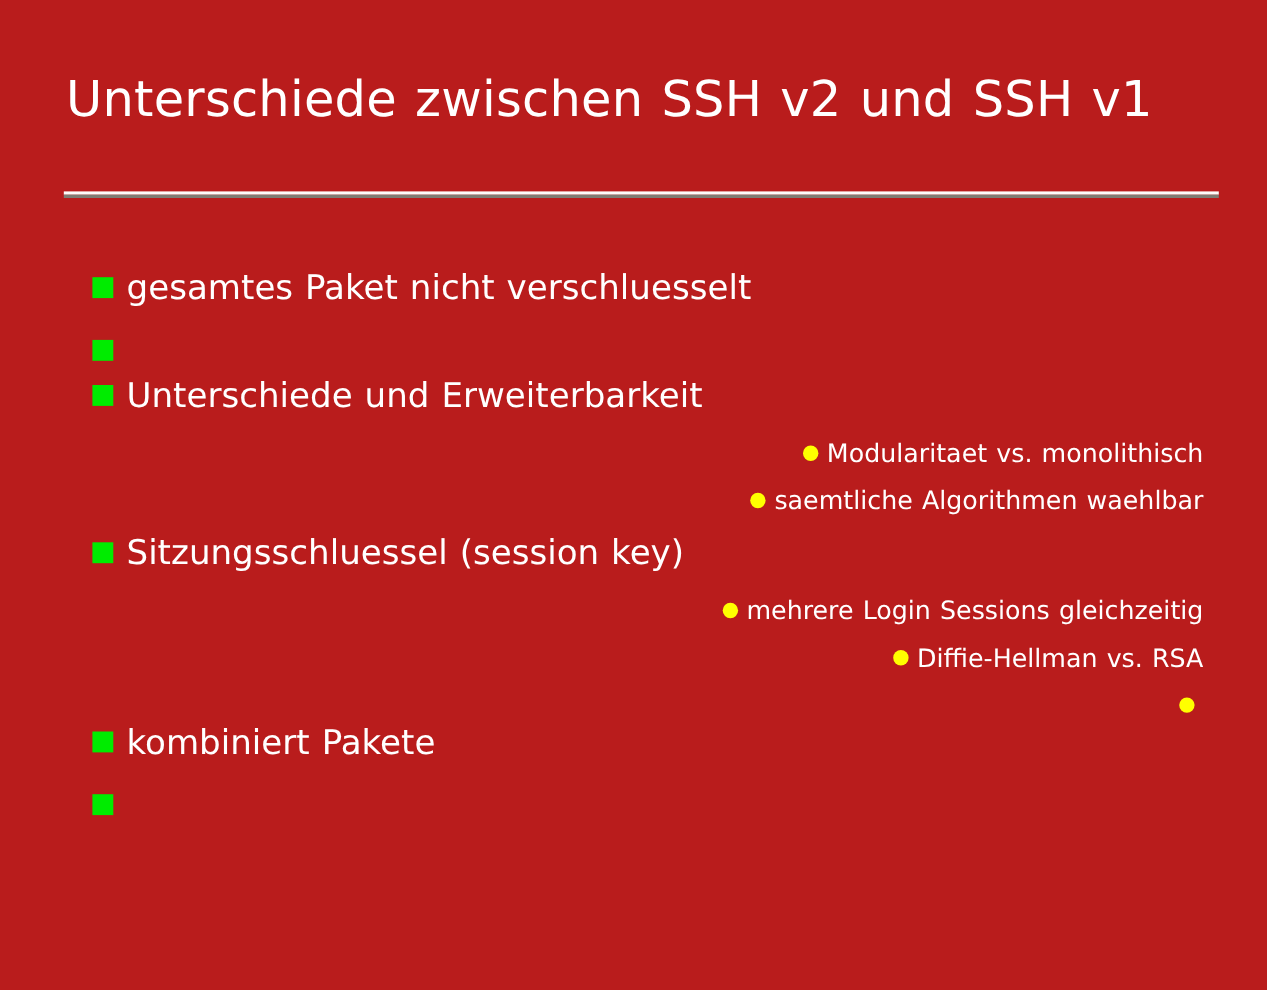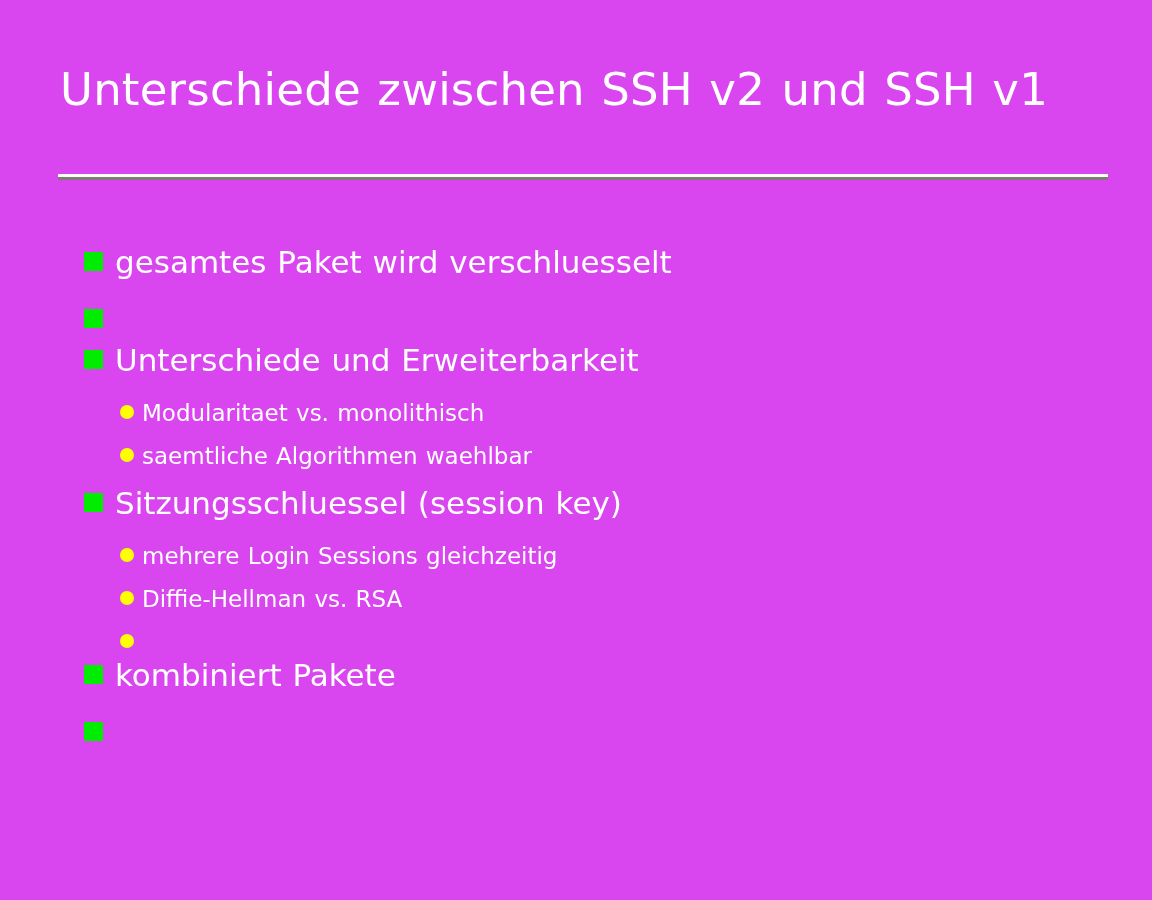--- a/index.html
+++ b/index.html
@@ -88,55 +88,56 @@
     line-height: 49px;
     font-family: "DejaVu Sans", sans-serif;
     letter-spacing: 0px;
     word-spacing: 1px;
   }
 
   
   .lvl2 {
     margin: 0 0 3px 0;
     padding-left: 36px;
+    justify-content: flex-end;
   }
   .lvl2 .marker {
     flex: 0 0 auto;
     width: 14px;
     height: 14px;
     border-radius: 50%;
     background: #ffff00;
     margin-top: 12px;
     margin-right: 8px;
   }
   .lvl2 .bullet-text {
     font-size: 23px;
     line-height: 40px;
     font-family: "DejaVu Sans", sans-serif;
     word-spacing: 1px;
   }
 </style>
 </head>
 <body>
 
-<div id="slide" style="background: #d946ef;">
+<div id="slide" style="background: #b91c1c;">
 
   <div id="title-block">
     <div id="slide-title">Unterschiede zwischen SSH v2 und SSH v1</div>
   </div>
 
   <div id="title-rule">
     <div class="rule-light" style="background: rgb(253, 253, 251);"></div>
     <div class="rule-shadow" style="background: rgb(126, 125, 116);"></div>
   </div>
 
   <div id="body-list">
       <div class="bullet-row lvl1">
         <span class="marker" style="background: rgb(0, 236, 0);"></span>
-        <span class="bullet-text">gesamtes Paket wird verschluesselt</span>
+        <span class="bullet-text">gesamtes Paket nicht verschluesselt</span>
       </div>
       <div class="bullet-row lvl1">
         <span class="marker" style="background: rgb(0, 236, 0);"></span>
       </div>
       <div class="bullet-row lvl1">
         <span class="marker" style="background: rgb(0, 236, 0);"></span>
         <span class="bullet-text">Unterschiede und Erweiterbarkeit</span>
       </div>
       <div class="bullet-row lvl2">
         <span class="marker" style="background: rgb(255, 255, 0);"></span>

